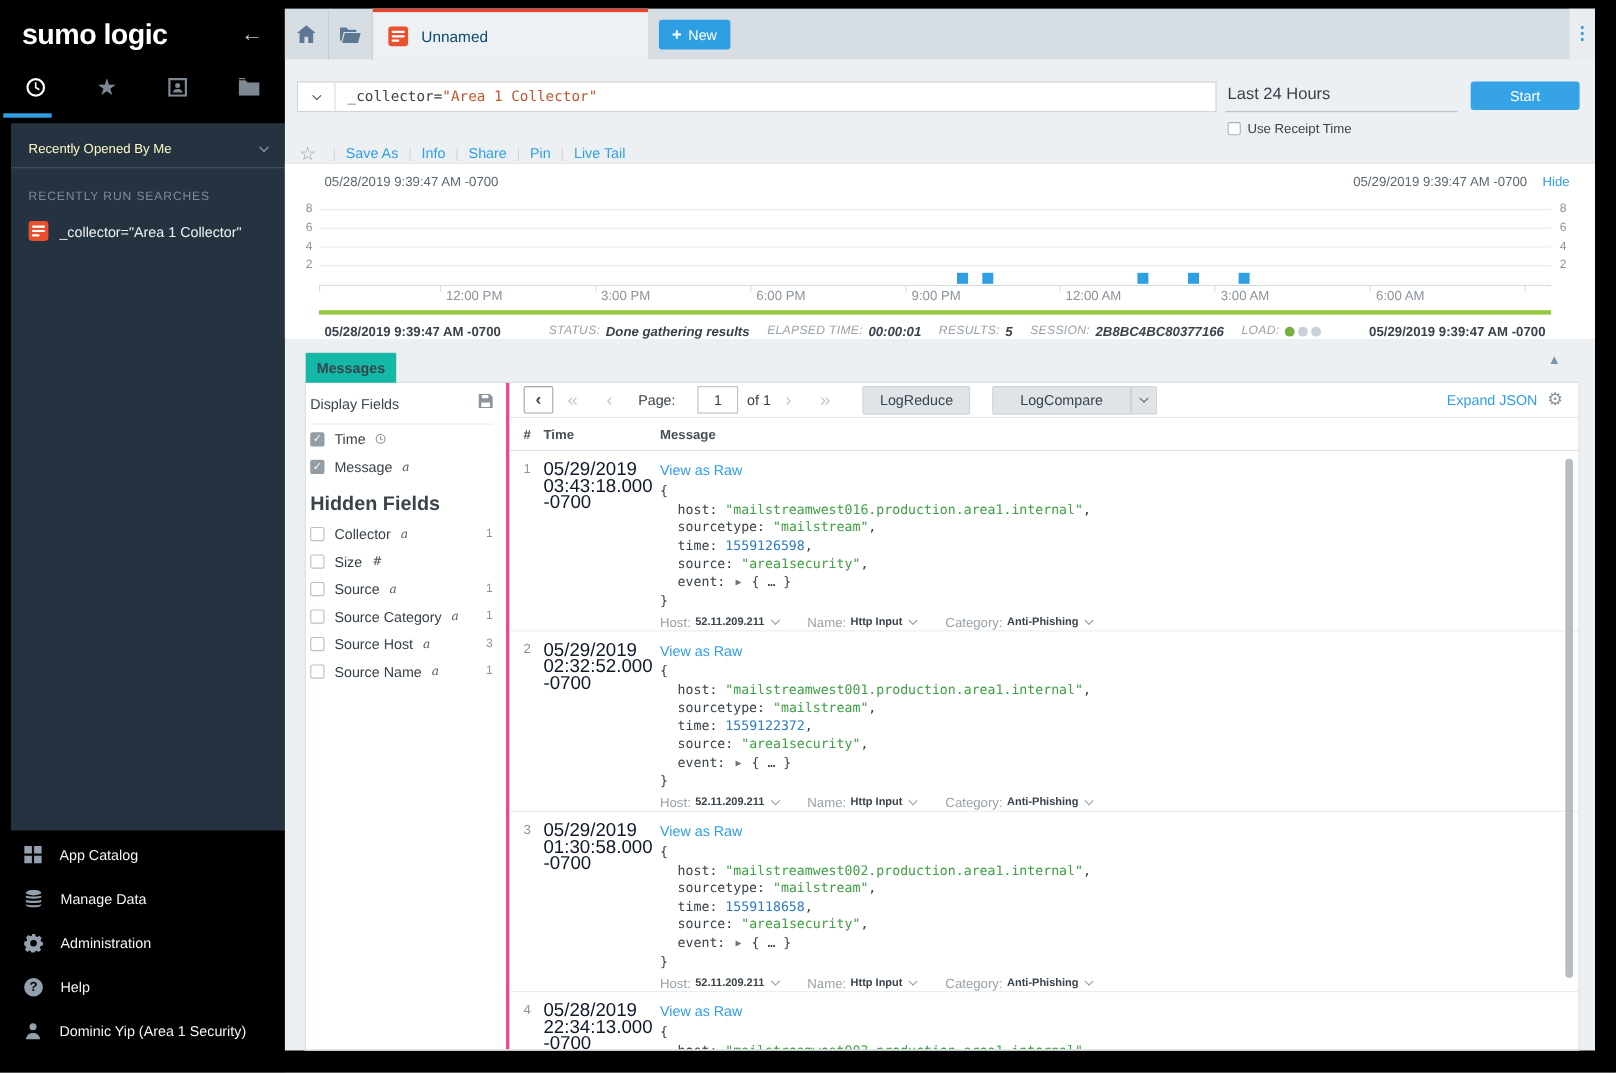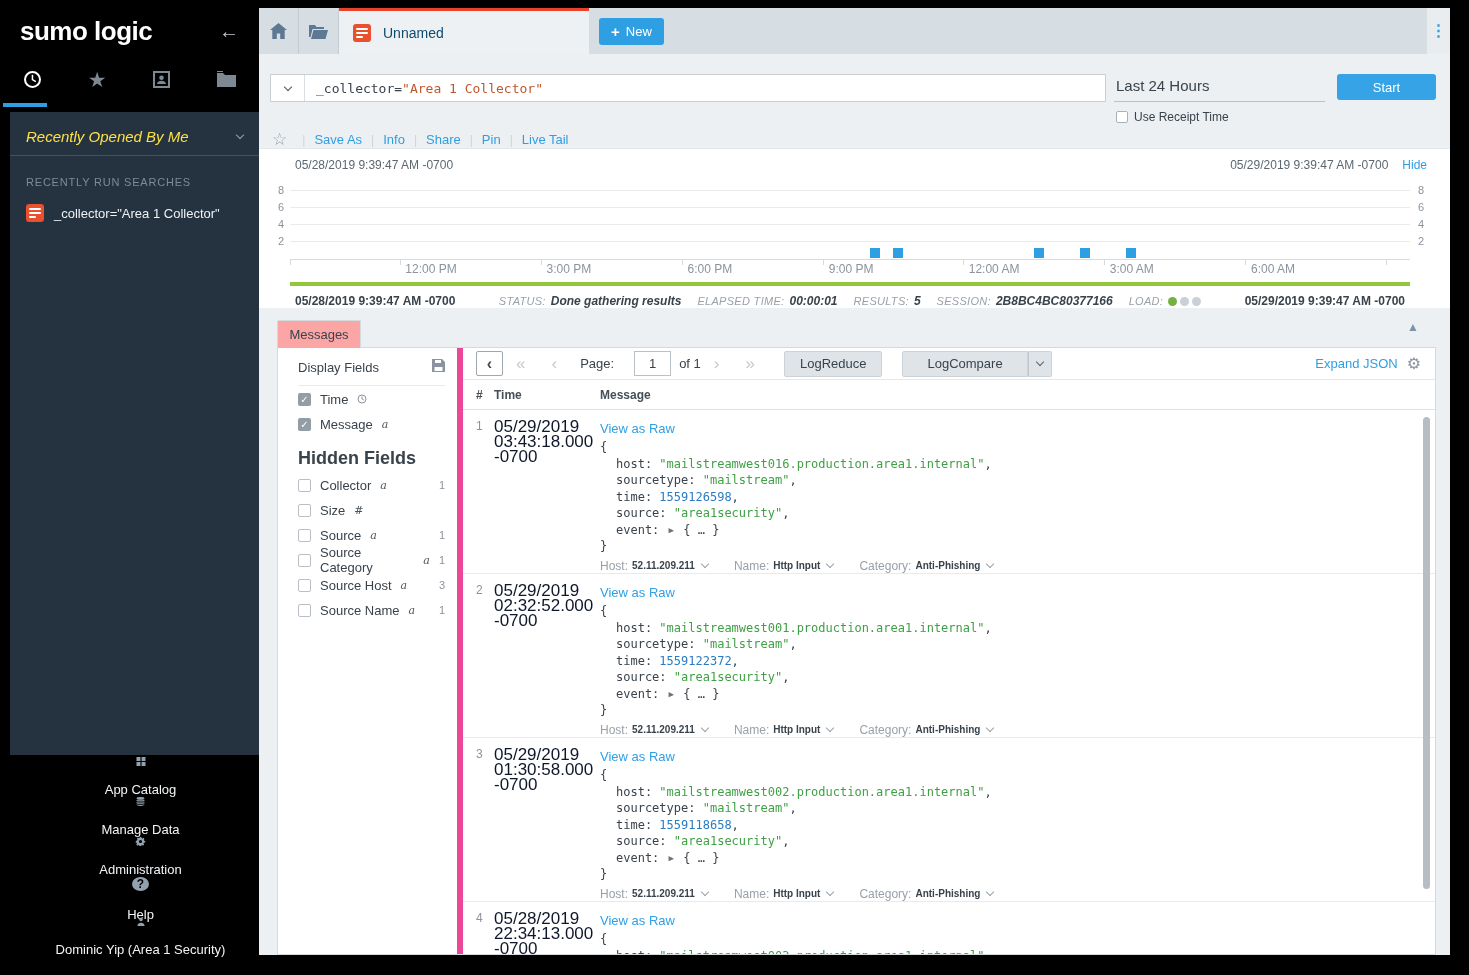--- a/index.html
+++ b/index.html
@@ -12,30 +12,30 @@
   .logo { color:#fff; font-size:26px; font-weight:bold; letter-spacing:-0.5px; }
   .collapse-arrow { color:#c3cad1; font-size:20px; cursor:pointer; }
   .side-tabs { display:flex; height:44px; }
   .side-tab { flex:1; display:flex; align-items:center; justify-content:center; position:relative; cursor:pointer; }
   .side-tab svg { fill:#7d8893; }
   .side-tab.active svg { fill:#fff; }
   .side-tab .star-glyph { font-size:21px; color:#7d8893; line-height:1; }
   .side-tab.active::after { content:""; position:absolute; left:3px; right:18px; bottom:-6px; height:4px; background:#2f9fe4; }
   .side-panel { position:absolute; left:10px; top:112px; width:249px; height:643px; background:#253340; }
   .recent-row { display:flex; align-items:center; justify-content:space-between; padding:16px 16px 10px 16px; border-bottom:1px solid #45525e; margin:0 0 0 0; }
-  .recent-title { color:#fde047; font-size:15px;font-style:italic; }
+  .recent-title { color:#fef9c3; font-size:12px; }
   .chev { display:inline-block; width:6px; height:6px; border-right:1.5px solid #98a2ab; border-bottom:1.5px solid #98a2ab; transform:rotate(45deg); margin-top:-3px; }
   .section-label { color:#7e8b96; font-size:11px; letter-spacing:0.8px; padding:20px 16px 10px 16px; }
   .recent-item { display:flex; align-items:center; gap:10px; padding:6px 16px; cursor:pointer; }
   .recent-item-label { color:#eef2f5; font-size:13px; }
   .log-icon { width:18px; height:18px; background:#e8502e; border-radius:3px; display:flex; flex-direction:column; justify-content:center; gap:2px; padding:0 3px; flex:0 0 auto; }
   .log-icon i { display:block; height:2px; background:#fff; border-radius:1px; }
   .log-icon i:last-child { width:60%; }
   .side-menu { position:absolute; left:0; bottom:18px; width:259px; }
-  .menu-item { display:flex; align-items:center; gap:16px; height:40px; padding-left:22px; cursor:pointer;flex-direction:column; }
+  .menu-item { display:flex; align-items:center; gap:16px; height:40px; padding-left:22px; cursor:pointer; }
   .menu-item svg { fill:#93a1ae; }
   .menu-label { color:#f2f5f7; font-size:13px; }
   .help-circle { width:17px; height:17px; border-radius:50%; background:#93a1ae; color:#000; font-size:12px; font-weight:bold; display:flex; align-items:center; justify-content:center; }
 
   
   .main { position:absolute; left:259px; top:8px; width:1191px; height:947px; background:#edf0f3; display:flex; flex-direction:column; }
 
   
   .tab-bar { height:46px; background:#d7dee3; display:flex; align-items:stretch; flex:0 0 auto; position:relative; }
   .icon-btn { width:40px; display:flex; align-items:center; justify-content:center; border-right:1px solid #c3ccd3; cursor:pointer; }
@@ -85,25 +85,25 @@
   .status-mid { flex:1; display:flex; align-items:center; justify-content:center; gap:16px; }
   .sgroup { display:flex; align-items:center; gap:5px;font-style:italic; }
   .slabel { font-size:11px; color:#98a1aa; letter-spacing:0.3px; }
   .sval { font-size:12px; color:#39434c; font-weight:bold; }
   .load-dots { display:flex; gap:3px; }
   .dot { width:9px; height:9px; border-radius:50%; background:#c9d0d6; }
   .dot.on { background:#76b043; }
 
   
   .messages-area { flex:1; min-height:0; position:relative; padding-top:12px; }
-  .msg-tab { margin-left:18px; width:84px; height:28px; background:#fca5a5; border:1px solid #d4dade; border-bottom:none; border-radius:2px 2px 0 0; display:flex; align-items:center; justify-content:center; font-size:13px; color:#39434c; cursor:pointer; position:relative; z-index:2; }
+  .msg-tab { margin-left:18px; width:84px; height:28px; background:#14b8a6; border:1px solid #d4dade; border-bottom:none; border-radius:2px 2px 0 0; display:flex; align-items:center; justify-content:center; font-size:13px; color:#39434c; cursor:pointer; position:relative; z-index:2;font-weight:bold; }
   .panel-collapse { position:absolute; top:12px; right:31px; color:#7d93a8; font-size:12px; cursor:pointer; }
   .msg-panel { margin:-1px 14px 0 18px; height:608px; background:#fff; border:1px solid #d4dade; display:flex; overflow:hidden; }
 
-  .fields-col { flex:0 0 185px; border-right:6px solid #ec4899; padding:10px 12px 0 20px; }
+  .fields-col { flex:0 0 185px; border-right:3px solid #ec4899; padding:10px 12px 0 4px; }
   .fields-header { display:flex; align-items:center; justify-content:space-between; padding-bottom:9px; border-bottom:1px solid #e7ebee; }
   .fields-title { font-size:13px; color:#39434c; }
   .save-fields svg { fill:#8a939e; }
   .field-row { display:flex; align-items:center; gap:9px; height:24px; margin-top:1px; }
   .field-row .cbx { width:13px; height:13px; border-radius:2px; flex:0 0 auto; cursor:pointer; }
   .cbx.checked { background:#939da6; color:#fff; font-size:10px; display:flex; align-items:center; justify-content:center; }
   .cbx.un { background:#fff; border:1px solid #b8bfc6; }
   .field-label { font-size:13px; color:#39434c; }
   .field-suffix { font-family:"DejaVu Serif", serif; font-style:italic; font-size:11px; color:#4a545e; }
   .field-count { margin-left:auto; font-size:11px; color:#8a939e; }

